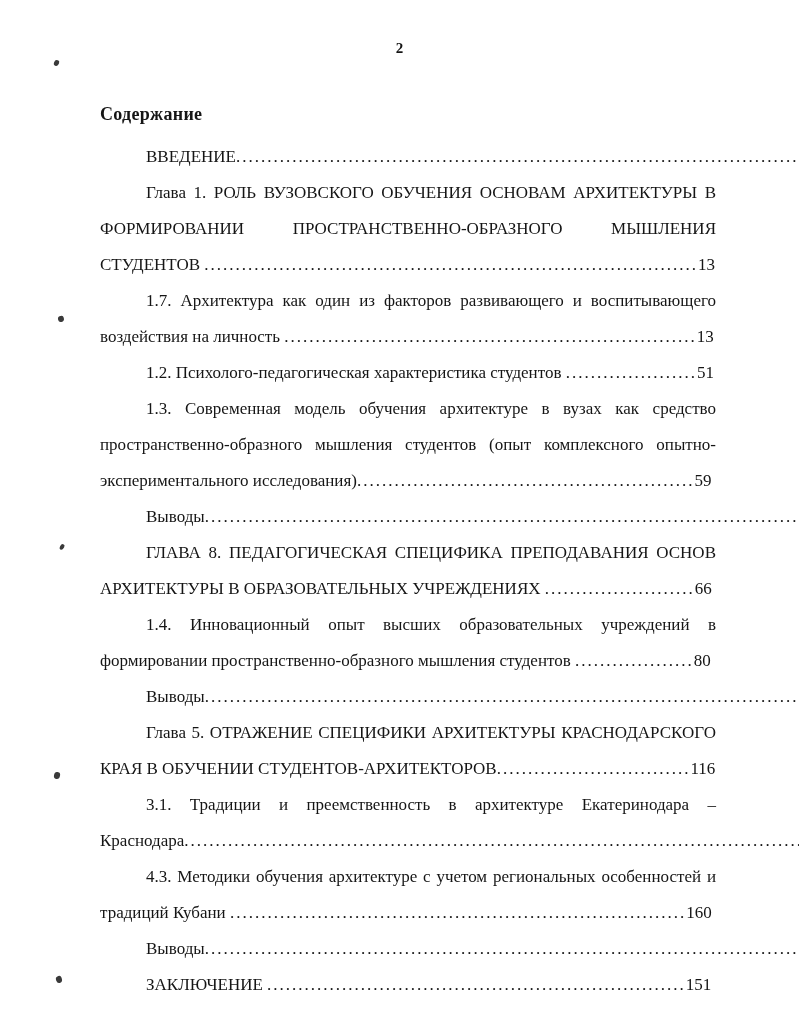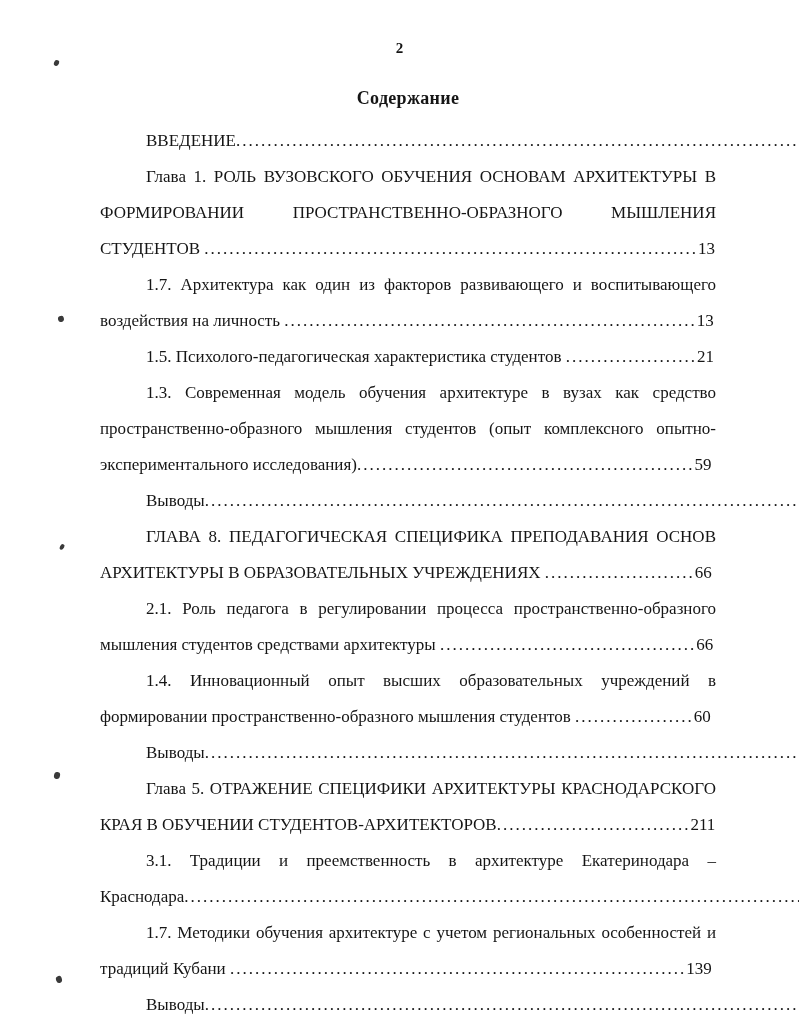--- a/index.html
+++ b/index.html
@@ -26,23 +26,22 @@
     font-size: 15px;
     font-weight: bold;
   }
   .content {
     position: absolute;
     top: 88px;
     left: 100px;
     width: 616px;
   }
   .toc-title {
-    text-align: center;
     font-size: 18px;
-    margin: 0 0 14px 0;
+    margin: 16px 0 14px 0;
     letter-spacing: 0.3px;
   }
   .toc-entry {
     font-size: 17px;
     line-height: 36px;
     text-align: justify;
     text-indent: 46px;
     margin: 0;
   }
   .toc-entry .dots {
@@ -79,38 +78,37 @@
 
   <div class="content">
     <h1 class="toc-title">Содержание</h1>
 
     <p class="toc-entry"><span class="t">ВВЕДЕНИЕ</span><span class="dots">................................................................................................................................................................................................................................................................................................................................................................................................................</span></p>
 
     <p class="toc-entry"><span class="t">Глава 1. РОЛЬ ВУЗОВСКОГО ОБУЧЕНИЯ ОСНОВАМ АРХИТЕКТУРЫ В ФОРМИРОВАНИИ ПРОСТРАНСТВЕННО-ОБРАЗНОГО МЫШЛЕНИЯ СТУДЕНТОВ </span><span class="dots">...............................................................................</span><span class="pg">13</span></p>
 
     <p class="toc-entry"><span class="t">1.7. Архитектура как один из факторов развивающего и воспитывающего воздействия на личность </span><span class="dots">..................................................................</span><span class="pg">13</span></p>
 
-    <p class="toc-entry"><span class="t">1.5. Психолого-педагогическая характеристика студентов </span><span class="dots">.....................</span><span class="pg">21</span></p>
+    <p class="toc-entry"><span class="t">1.2. Психолого-педагогическая характеристика студентов </span><span class="dots">.....................</span><span class="pg">51</span></p>
 
     <p class="toc-entry"><span class="t">1.3. Современная модель обучения архитектуре в вузах как средство пространственно-образного мышления студентов (опыт комплексного опытно-экспериментального исследования)</span><span class="dots">......................................................</span><span class="pg">59</span></p>
 
     <p class="toc-entry"><span class="t">Выводы</span><span class="dots">................................................................................................................................................................................................................................................................................................................................................................................................................</span></p>
 
     <p class="toc-entry"><span class="t">ГЛАВА 8. ПЕДАГОГИЧЕСКАЯ СПЕЦИФИКА ПРЕПОДАВАНИЯ ОСНОВ АРХИТЕКТУРЫ В ОБРАЗОВАТЕЛЬНЫХ УЧРЕЖДЕНИЯХ </span><span class="dots">........................</span><span class="pg">66</span></p>
 
-    <p class="toc-entry"><span class="t">2.1. Роль педагога в регулировании процесса пространственно-образного мышления студентов средствами архитектуры </span><span class="dots">.........................................</span><span class="pg">66</span></p>
 
-    <p class="toc-entry"><span class="t">1.4. Инновационный опыт высших образовательных учреждений в формировании пространственно-образного мышления студентов </span><span class="dots">...................</span><span class="pg">60</span></p>
+    <p class="toc-entry"><span class="t">1.4. Инновационный опыт высших образовательных учреждений в формировании пространственно-образного мышления студентов </span><span class="dots">...................</span><span class="pg">80</span></p>
 
     <p class="toc-entry"><span class="t">Выводы</span><span class="dots">................................................................................................................................................................................................................................................................................................................................................................................................................</span></p>
 
-    <p class="toc-entry"><span class="t">Глава 5. ОТРАЖЕНИЕ СПЕЦИФИКИ АРХИТЕКТУРЫ КРАСНОДАРСКОГО КРАЯ В ОБУЧЕНИИ СТУДЕНТОВ-АРХИТЕКТОРОВ</span><span class="dots">...............................</span><span class="pg">211</span></p>
+    <p class="toc-entry"><span class="t">Глава 5. ОТРАЖЕНИЕ СПЕЦИФИКИ АРХИТЕКТУРЫ КРАСНОДАРСКОГО КРАЯ В ОБУЧЕНИИ СТУДЕНТОВ-АРХИТЕКТОРОВ</span><span class="dots">...............................</span><span class="pg">116</span></p>
 
     <p class="toc-entry"><span class="t">3.1. Традиции и преемственность в архитектуре Екатеринодара – Краснодара</span><span class="dots">................................................................................................................................................................................................................................................................................................................................................................................................................</span></p>
 
-    <p class="toc-entry"><span class="t">1.7. Методики обучения архитектуре с учетом региональных особенностей и традиций Кубани </span><span class="dots">.........................................................................</span><span class="pg">139</span></p>
+    <p class="toc-entry"><span class="t">4.3. Методики обучения архитектуре с учетом региональных особенностей и традиций Кубани </span><span class="dots">.........................................................................</span><span class="pg">160</span></p>
 
     <p class="toc-entry"><span class="t">Выводы</span><span class="dots">................................................................................................................................................................................................................................................................................................................................................................................................................</span></p>
 
     <p class="toc-entry"><span class="t">ЗАКЛЮЧЕНИЕ </span><span class="dots">...................................................................</span><span class="pg">151</span></p>
 
   </div>
 </div>
 
 </body></html>

